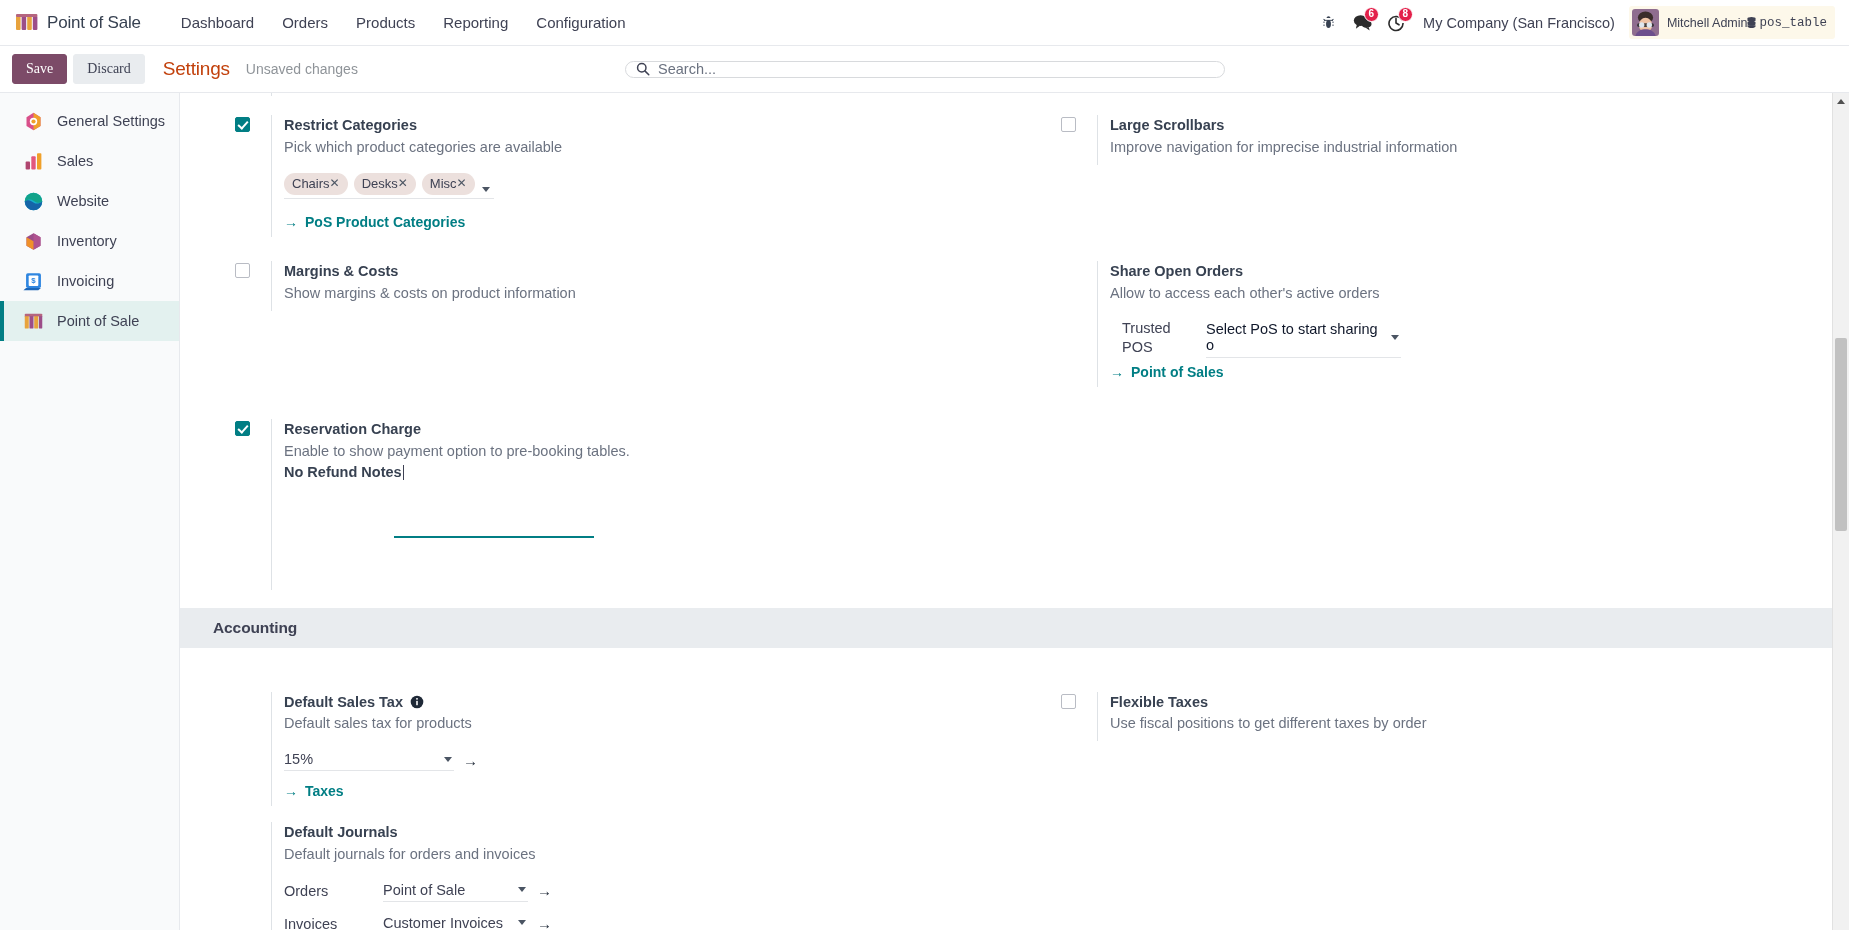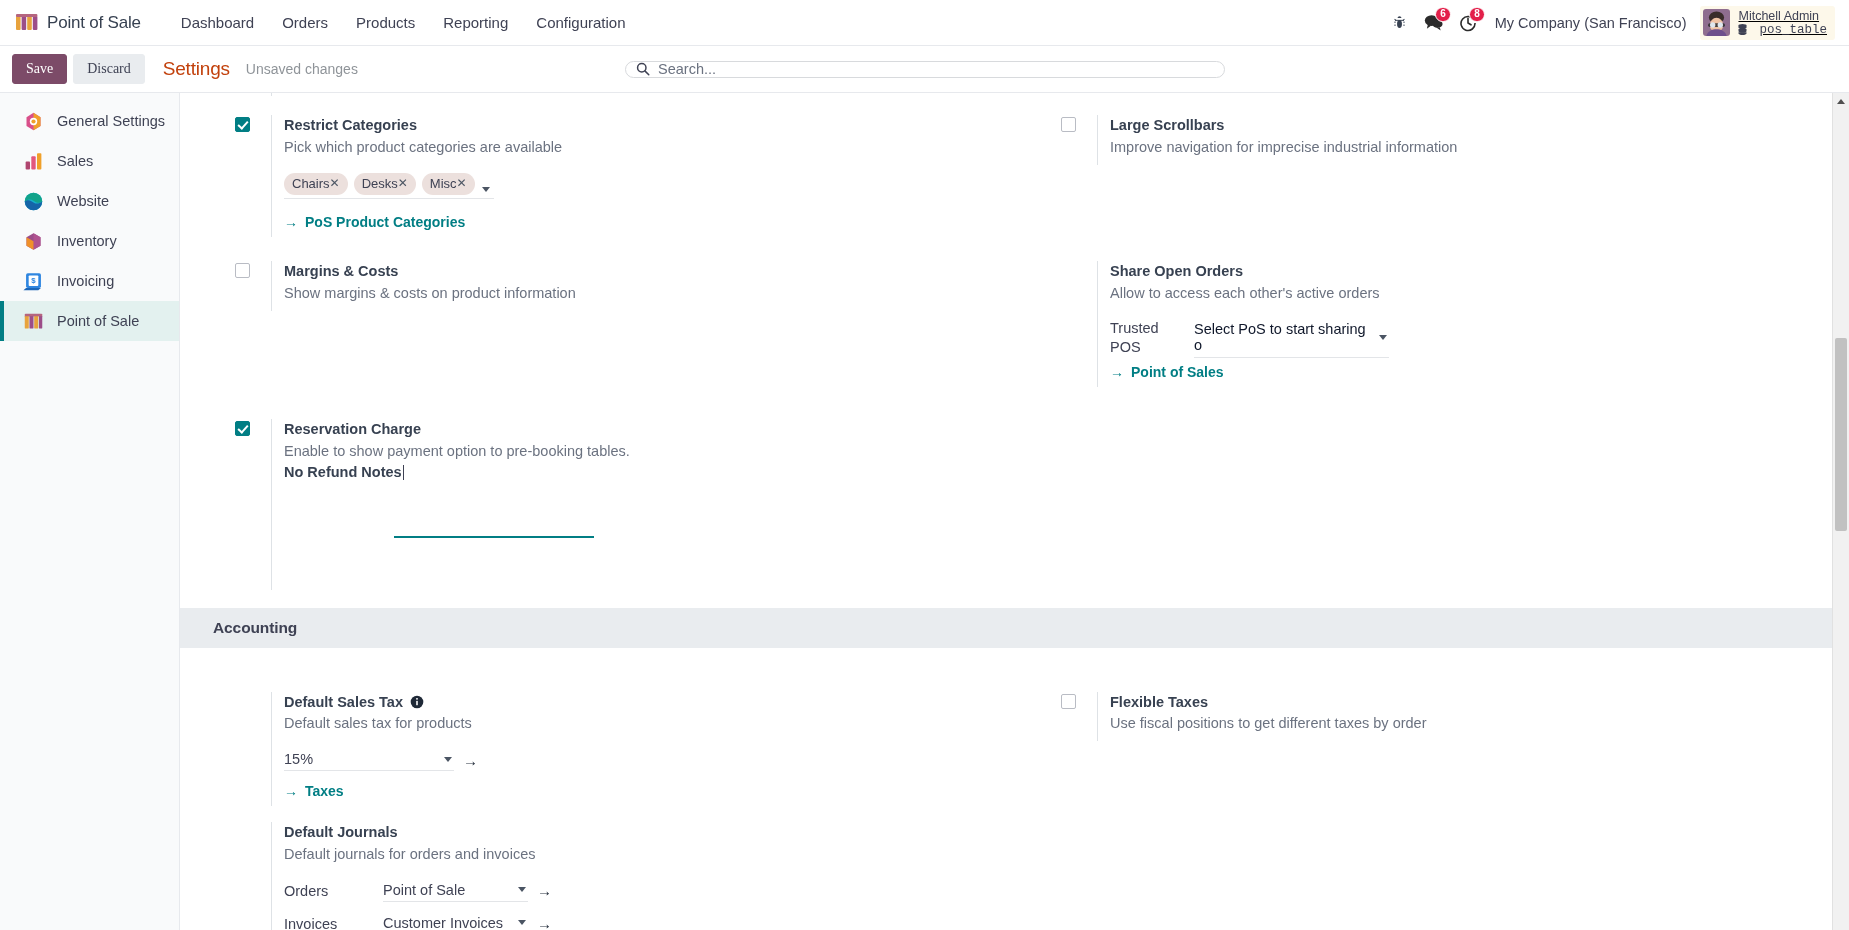--- a/index.html
+++ b/index.html
@@ -33,23 +33,23 @@
   .nav-ico-btn svg { display: block; }
   .badge {
     position: absolute; top: 1px; right: 0px; background: #e3204a; color: #fff;
     font-size: 10px; line-height: 1; min-width: 15px; height: 15px; border-radius: 9px;
     display: flex; align-items: center; justify-content: center; padding: 0 4px;
     font-weight: 600; border: 1.5px solid #fff;
   }
   .company-name { font-size: 14.5px; color: #3f4254; margin: 0 14px 0 10px; cursor: pointer; white-space: nowrap; }
   .user-box { display: flex; align-items: center; gap: 8px; background: #fdf8ea; padding: 3px 8px 3px 3px; border-radius: 3px; cursor: pointer; }
   .avatar { width: 27px; height: 27px; border-radius: 3px; overflow: hidden; display: block; flex: none; }
-  .user-text { display: flex; flex-direction: column; line-height: 1.12; text-decoration: underline; }
+  .user-text { display: flex; flex-direction: row; line-height: 1.12; }
   .user-name { font-size: 12.5px; color: #3f4254; white-space: nowrap; }
-  .user-db { font-size: 12.5px; color: #3f4254; display: flex; align-items: center; gap: 12px; font-family: "Liberation Mono", monospace; }
+  .user-db { font-size: 12.5px; color: #3f4254; display: flex; align-items: center; gap: 3px; font-family: "Liberation Mono", monospace; }
 
   
   .control-panel {
     height: 47px; background: #fff; border-bottom: 1px solid #e7e9ed;
     display: flex; align-items: center; padding: 0 12px; position: relative; z-index: 20;
   }
   .btn {
     font-size: 14px; border-radius: 3px; padding: 6px 13px; cursor: pointer;
     border: 1px solid transparent; white-space: nowrap; font-family: Liberation Serif, serif;
   }
@@ -366,21 +366,21 @@
         </div>
         <div class="col">
           <div class="sblock">
             <div class="cb-cell">
               <div class="checkbox" style="visibility:hidden;"></div>
             </div>
             <div class="sbody">
               <div class="s-title">Share Open Orders</div>
               <div class="s-desc">Allow to access each other's active orders</div>
               <div class="s-extra" style="display:flex; gap:12px;">
-                <div class="lbl-inline" style="width:72px; line-height:1.35;">Trusted POS</div>
+                <div class="lbl-inline" style="width:72px; line-height:1.35;margin-left:12px;">Trusted POS</div>
                 <div class="sel ph" style="width:195px;">
                   <span>Select PoS to start sharing o</span>
                   <span class="caret"></span>
                 </div>
               </div>
               <div class="link-arrow" style="margin-top:6px;">
                 <span class="a">→</span>
                 <span>Point of Sales</span>
               </div>
             </div>

